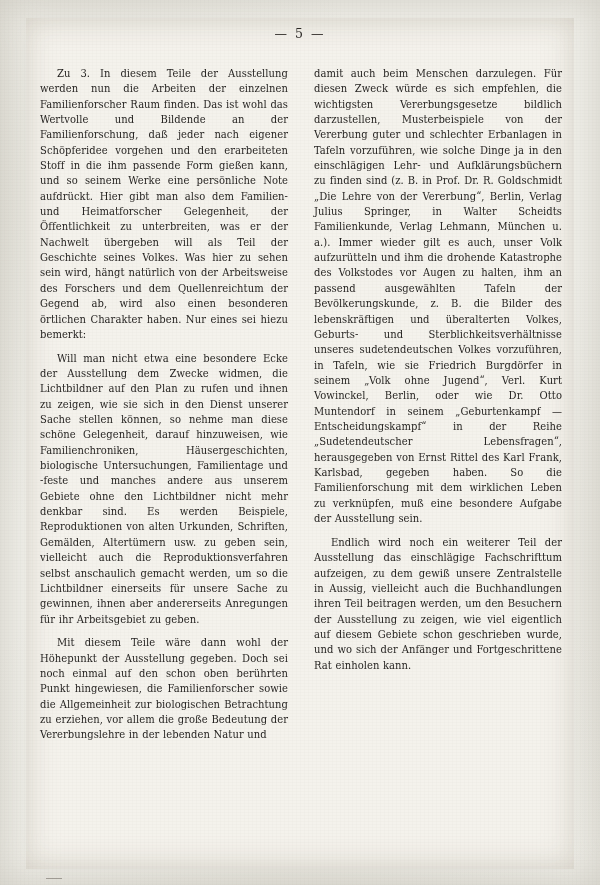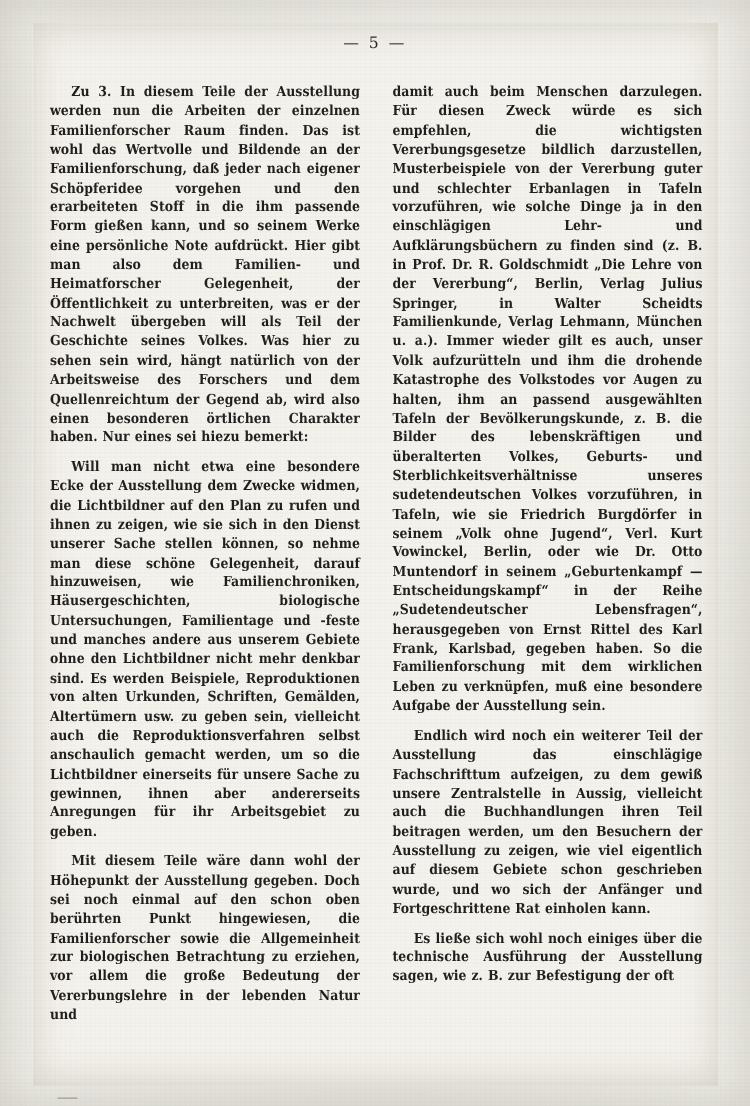--- a/index.html
+++ b/index.html
@@ -71,21 +71,21 @@
     -webkit-font-smoothing: none;
   }
   p.para + p.para {
     margin-top: 8.5px;
   }
   p.indent {
     text-indent: 17px;
   }
   .fraktur {
     
-    font-weight: 700;
+    font-weight: 400;
     font-stretch: condensed;
     color: #1d1b19;
   }
   .grain {
     position: absolute;
     inset: 0;
     pointer-events: none;
     opacity: 0.5;
     background-image:
       repeating-linear-gradient(0deg, rgba(120,115,105,0.05) 0px, rgba(120,115,105,0.05) 1px, rgba(255,255,255,0) 1px, rgba(255,255,255,0) 3px),
@@ -118,21 +118,20 @@
 
     <div class="col">
       <p class="para indent fraktur">Zu 3. In diesem Teile der Ausstellung werden nun die Arbeiten der einzelnen Familienforscher Raum finden. Das ist wohl das Wertvolle und Bildende an der Familienforschung, daß jeder nach eigener Schöpferidee vorgehen und den erarbeiteten Stoff in die ihm passende Form gießen kann, und so seinem Werke eine persönliche Note aufdrückt. Hier gibt man also dem Familien- und Heimatforscher Gelegenheit, der Öffentlichkeit zu unterbreiten, was er der Nachwelt übergeben will als Teil der Geschichte seines Volkes. Was hier zu sehen sein wird, hängt natürlich von der Arbeitsweise des Forschers und dem Quellenreichtum der Gegend ab, wird also einen besonderen örtlichen Charakter haben. Nur eines sei hiezu bemerkt:</p>
       <p class="para indent fraktur">Will man nicht etwa eine besondere Ecke der Ausstellung dem Zwecke widmen, die Lichtbildner auf den Plan zu rufen und ihnen zu zeigen, wie sie sich in den Dienst unserer Sache stellen können, so nehme man diese schöne Gelegenheit, darauf hinzuweisen, wie Familienchroniken, Häusergeschichten, biologische Untersuchungen, Familientage und -feste und manches andere aus unserem Gebiete ohne den Lichtbildner nicht mehr denkbar sind. Es werden Beispiele, Reproduktionen von alten Urkunden, Schriften, Gemälden, Altertümern usw. zu geben sein, vielleicht auch die Reproduktionsverfahren selbst anschaulich gemacht werden, um so die Lichtbildner einerseits für unsere Sache zu gewinnen, ihnen aber andererseits Anregungen für ihr Arbeitsgebiet zu geben.</p>
       <p class="para indent fraktur">Mit diesem Teile wäre dann wohl der Höhepunkt der Ausstellung gegeben. Doch sei noch einmal auf den schon oben berührten Punkt hingewiesen, die Familienforscher sowie die Allgemeinheit zur biologischen Betrachtung zu erziehen, vor allem die große Bedeutung der Vererbungslehre in der lebenden Natur und</p>
     </div>
 
     <div class="col">
       <p class="para fraktur">damit auch beim Menschen darzulegen. Für diesen Zweck würde es sich empfehlen, die wichtigsten Vererbungsgesetze bildlich darzustellen, Musterbeispiele von der Vererbung guter und schlechter Erbanlagen in Tafeln vorzuführen, wie solche Dinge ja in den einschlägigen Lehr- und Aufklärungsbüchern zu finden sind (z. B. in Prof. Dr. R. Goldschmidt „Die Lehre von der Vererbung“, Berlin, Verlag Julius Springer, in Walter Scheidts Familienkunde, Verlag Lehmann, München u. a.). Immer wieder gilt es auch, unser Volk aufzurütteln und ihm die drohende Katastrophe des Volkstodes vor Augen zu halten, ihm an passend ausgewählten Tafeln der Bevölkerungskunde, z. B. die Bilder des lebenskräftigen und überalterten Volkes, Geburts- und Sterblichkeitsverhältnisse unseres sudetendeutschen Volkes vorzuführen, in Tafeln, wie sie Friedrich Burgdörfer in seinem „Volk ohne Jugend“, Verl. Kurt Vowinckel, Berlin, oder wie Dr. Otto Muntendorf in seinem „Geburtenkampf — Entscheidungskampf“ in der Reihe „Sudetendeutscher Lebensfragen“, herausgegeben von Ernst Rittel des Karl Frank, Karlsbad, gegeben haben. So die Familienforschung mit dem wirklichen Leben zu verknüpfen, muß eine besondere Aufgabe der Ausstellung sein.</p>
       <p class="para indent fraktur">Endlich wird noch ein weiterer Teil der Ausstellung das einschlägige Fachschrifttum aufzeigen, zu dem gewiß unsere Zentralstelle in Aussig, vielleicht auch die Buchhandlungen ihren Teil beitragen werden, um den Besuchern der Ausstellung zu zeigen, wie viel eigentlich auf diesem Gebiete schon geschrieben wurde, und wo sich der Anfänger und Fortgeschrittene Rat einholen kann.</p>
-      <p class="para indent fraktur">Es ließe sich wohl noch einiges über die technische Ausführung der Ausstellung sagen, wie z. B. zur Befestigung der oft</p>
     </div>
 
   </div>
 
   <div class="bottom-mark"></div>
   <div class="grain"></div>
   <div class="edge-shadow"></div>
 </div>
 
 </body></html>

